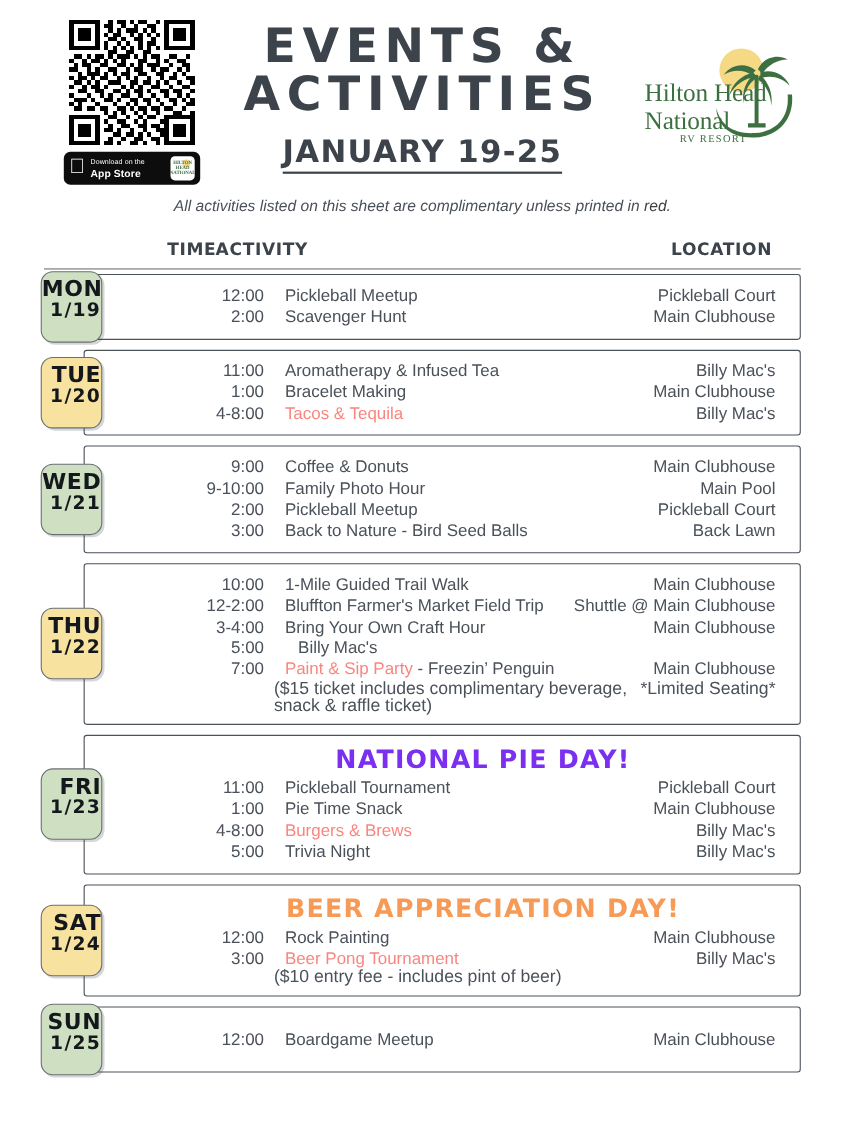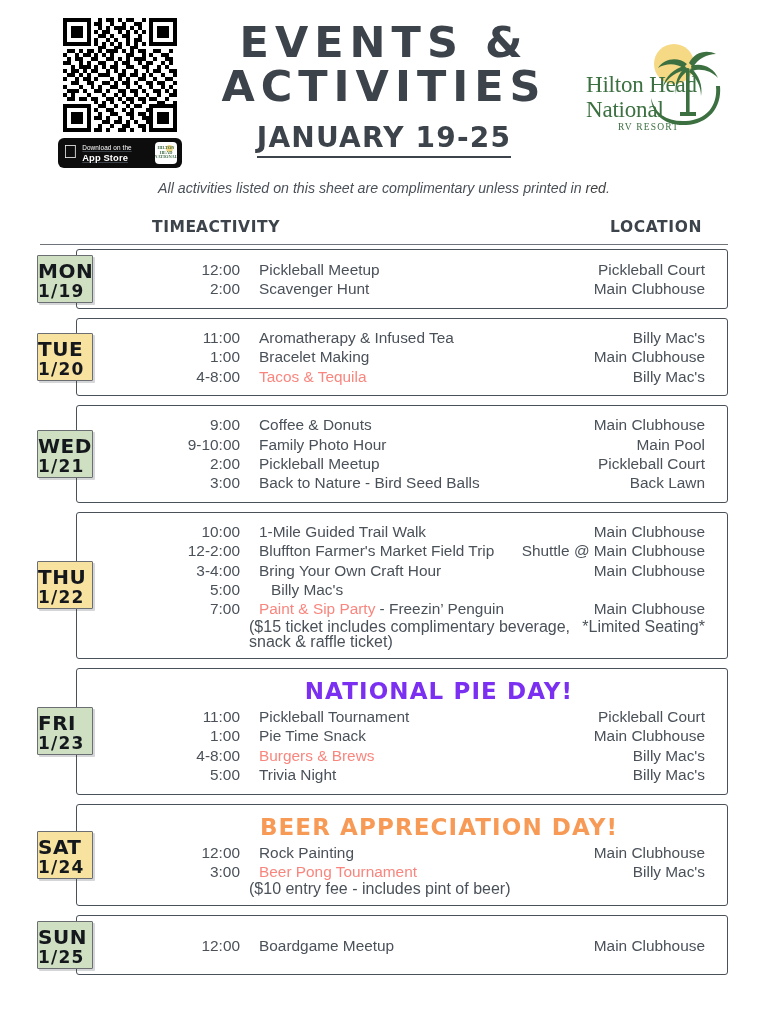--- a/index.html
+++ b/index.html
@@ -44,21 +44,20 @@
     color: #ffffff;
     font-size: 19px;
     line-height: 1;
     margin-top: -3px;
   }
   .appstore-text {
     display: flex;
     flex-direction: column;
     justify-content: center;
     flex: 1;
-    text-decoration: underline;
   }
   .appstore-small {
     color: #ffffff; font-size: 6.4px; line-height: 8px;
     letter-spacing: .1px;
   }
   .appstore-big {
     color: #ffffff; font-size: 9.4px; font-weight: bold;
     line-height: 11px; letter-spacing: .1px;
   }
   .appicon {
@@ -189,24 +188,24 @@
     flex-direction: column;
     justify-content: center;
   }
   .day + .day { margin-top: 9px; }
   .badge {
     position: absolute;
     left: -40px;
     top: 50%;
     transform: translateY(-50%);
     width: 56px;
-    padding: 5px 0 1px 0;
+    padding: 5px 0 18px 0;
     border: 1.6px solid #6b6f74;
-    border-radius: 1px;
-    text-align: left;
+    border-radius: 11px;
+    text-align: right;
     box-shadow: 2px 2px 0 rgba(60,67,75,.22);
     z-index: 3;
   }
   .badge.green { background: #cfdfc2; }
   .badge.yellow { background: #f8e2a0; }
   .badge-dow {
     font-family: "DejaVu Sans", sans-serif;
     font-weight: bold;
     font-size: 20px;
     line-height: 21px;

